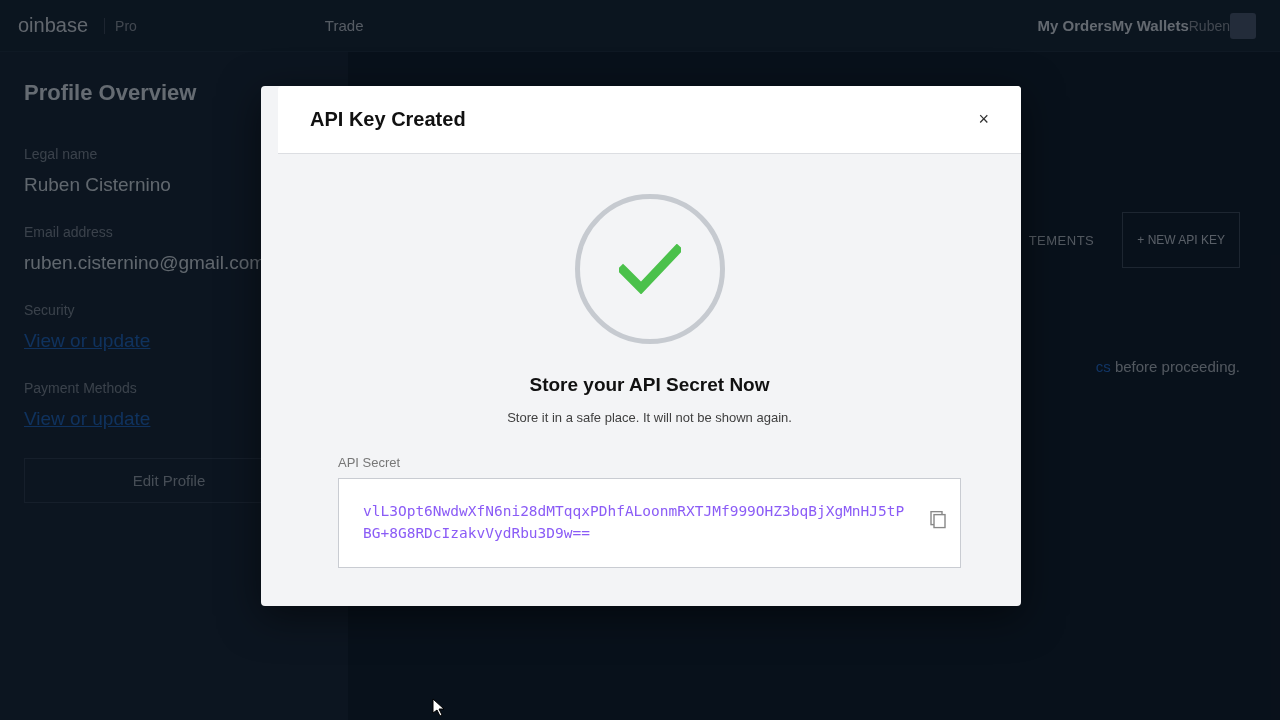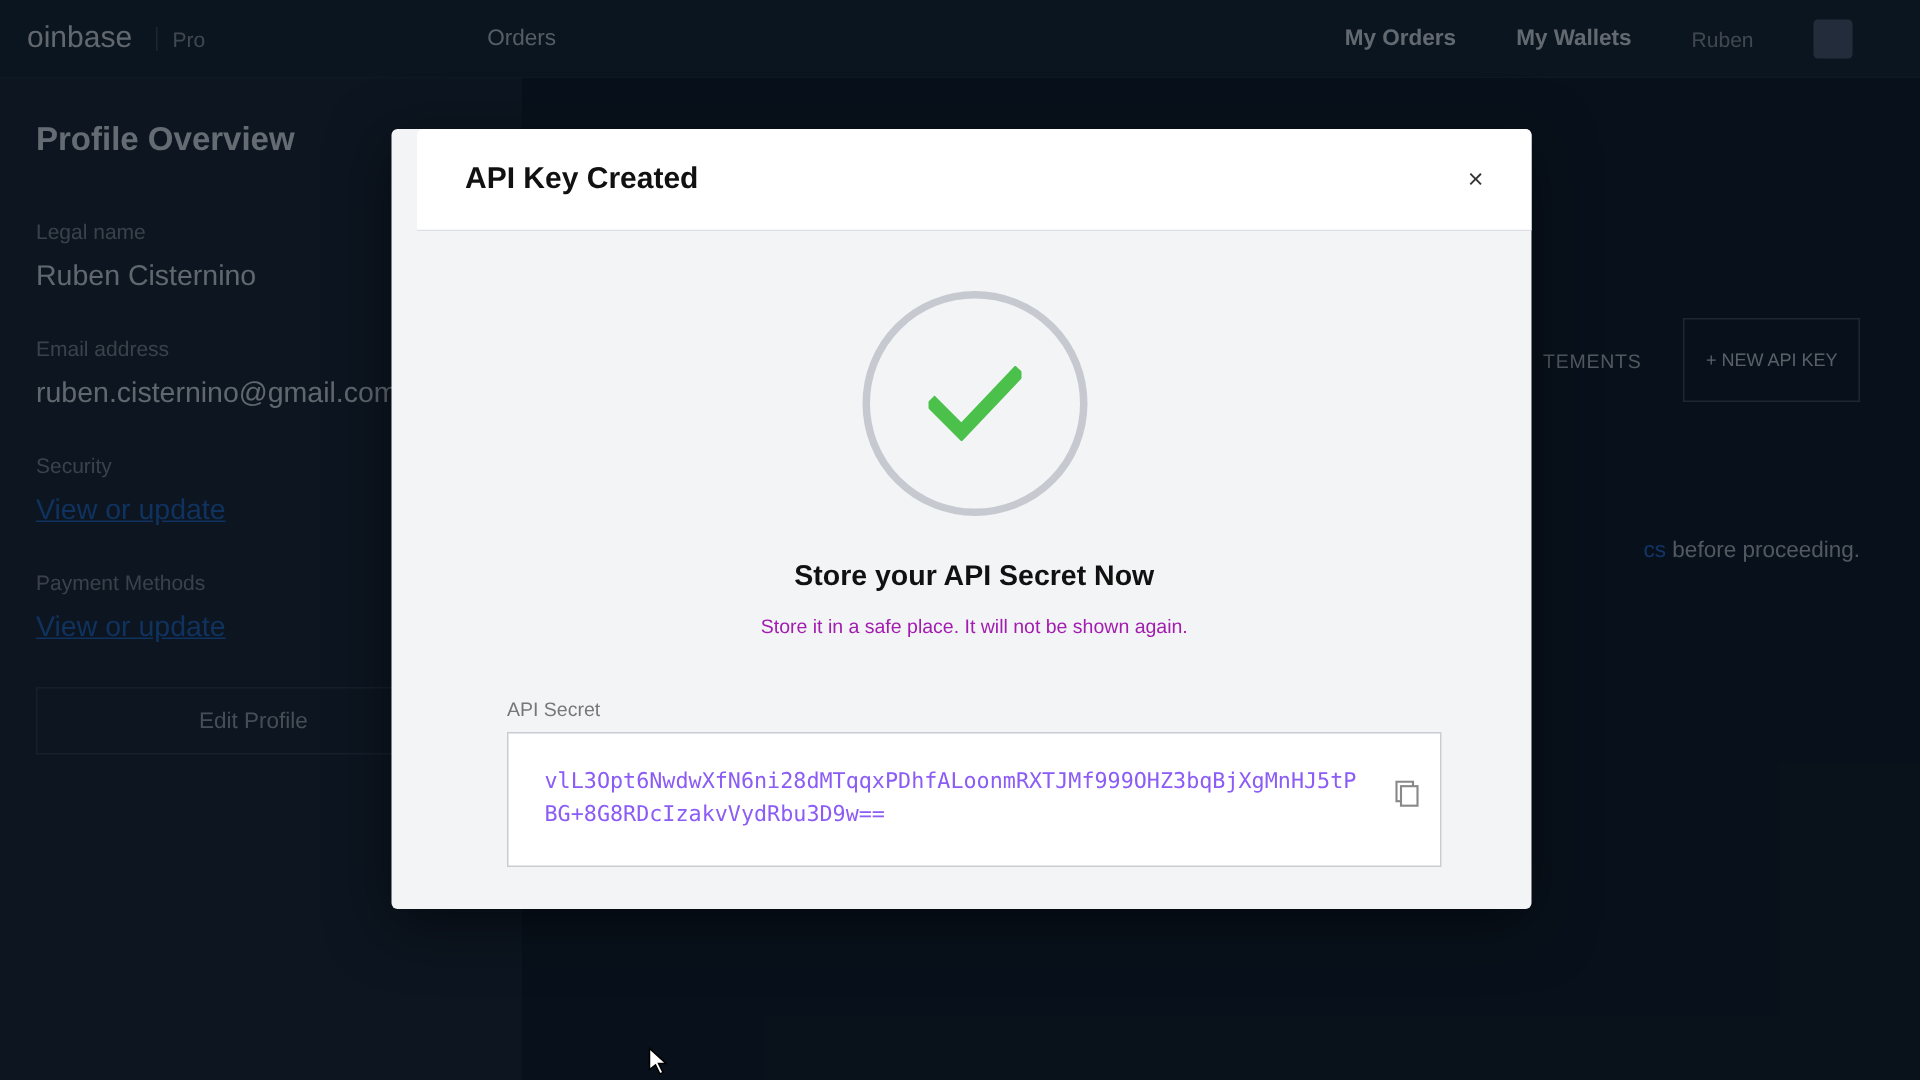--- a/index.html
+++ b/index.html
@@ -16,21 +16,21 @@
     height: 52px;
     background: #131f2e;
     display: flex;
     align-items: center;
     border-bottom: 1px solid #1b2838;
   }
   .brand { display:flex; align-items:center; gap:16px; padding:0 18px; }
   .brand-main { font-size:20px; font-weight:500; color:#d0d4da; }
   .brand-sub { font-size:14px; color:#8a8f98; border-left:1px solid #3a4352; padding-left:10px; }
   .nav-trade { margin-left:170px; font-size:15px; color:#b7bcc4; }
-  .nav-right { margin-left:auto; display:flex; align-items:center; gap:40px; padding-right:45px; }
+  .nav-right { margin-left:auto; display:flex; align-items:center; padding-right:24px; }
   .nav-link { font-size:15px; font-weight:600; color:#d5d9df; }
   .nav-user { font-size:14px; color:#8a8f98; }
   .avatar { width:26px; height:26px; background:#485268; border-radius:3px; }
 
   .page { display:flex; height:calc(720px - 52px);justify-content:space-between; }
   .sidebar {
     width: 348px;
     background: #15212f;
     padding: 28px 24px;
   }
@@ -72,40 +72,40 @@
   }
   .modal-title { font-size:20px; font-weight:700; color:#111; }
   .modal-close { font-size:18px; color:#333; cursor:pointer; }
   .modal-body { flex:1; padding:40px 60px 30px; text-align:center; }
   .check-circle {
     width:150px; height:150px; border:5px solid #c6cad0; border-radius:50%;
     margin:0 auto 30px; display:flex; align-items:center; justify-content:center;
   }
   .check-svg { width:62px; height:50px; }
   .store-title { font-size:19px; font-weight:700; color:#111; margin-bottom:14px; }
-  .store-sub { font-size:13px; color:#a21caf; margin-bottom:40px; }
+  .store-sub { font-size:13px; color:#404040; margin-bottom:30px; }
   .secret-label { text-align:left; font-size:13px; color:#777; margin-bottom:8px; }
   .secret-box {
     border:1px solid #c9ccd2; background:#fff;
     padding:22px 48px 22px 24px; text-align:left; position:relative;
     font-family: "Menlo","Consolas",monospace; font-size:14.5px; color:#8b5cf6;
     line-height:1.5; word-break:break-all;
   }
   .copy-icon { position:absolute; right:14px; top:50%; transform:translateY(-50%); color:#777; }
   .cursor { position:absolute; left:432px; top:698px; pointer-events:none; }
 </style>
 </head>
 <body>
 
 <div class="topbar">
   <div class="brand">
     <span class="brand-main">oinbase</span>
     <span class="brand-sub">Pro</span>
   </div>
-  <div class="nav-trade">Orders</div>
+  <div class="nav-trade">Trade</div>
   <div class="nav-right">
     <div class="nav-link">My Orders</div>
     <div class="nav-link">My Wallets</div>
     <div class="nav-user">Ruben</div>
     <div class="avatar"></div>
   </div>
 </div>
 
 <div class="page">
   <div class="sidebar">

